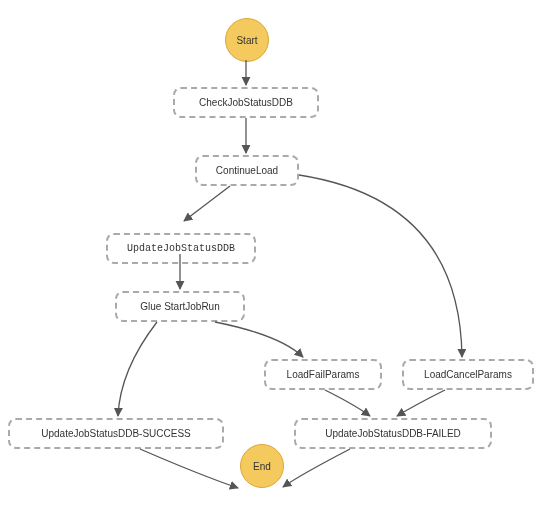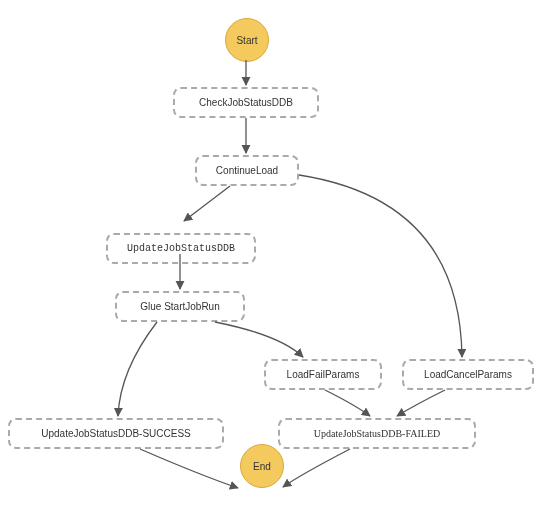--- a/index.html
+++ b/index.html
@@ -80,21 +80,21 @@
 </div>
 
 <div class="node" style="left:402px; top:359px; width:132px; height:31px;">
   <span>LoadCancelParams</span>
 </div>
 
 <div class="node" style="left:8px; top:418px; width:216px; height:31px;">
   <span>UpdateJobStatusDDB-SUCCESS</span>
 </div>
 
-<div class="node" style="left:278px; top:418px; width:198px; height:31px;font-family:Liberation Serif, serif;">
+<div class="node" style="left:294px; top:418px; width:198px; height:31px;">
   <span>UpdateJobStatusDDB-FAILED</span>
 </div>
 
 <svg class="edges">
   <defs>
     <marker id="arrow" viewBox="0 0 10 10" refX="9" refY="5" markerWidth="7" markerHeight="7" orient="auto-start-reverse">
       <path d="M 0 0 L 10 5 L 0 10 z" fill="#555"></path>
     </marker>
   </defs>
   <g stroke="#555" stroke-width="1.3" fill="none" marker-end="url(#arrow)">

